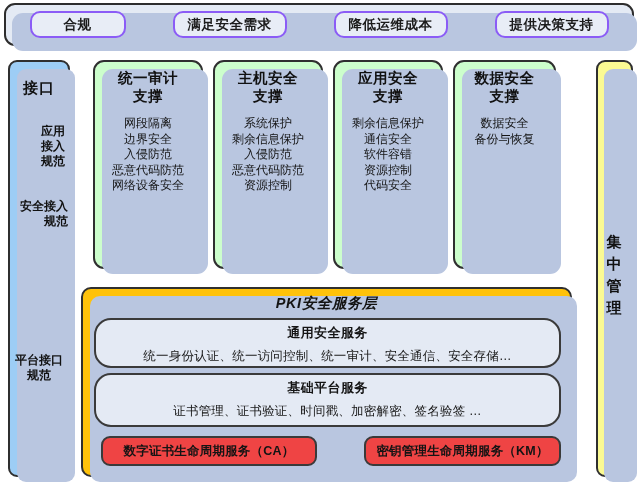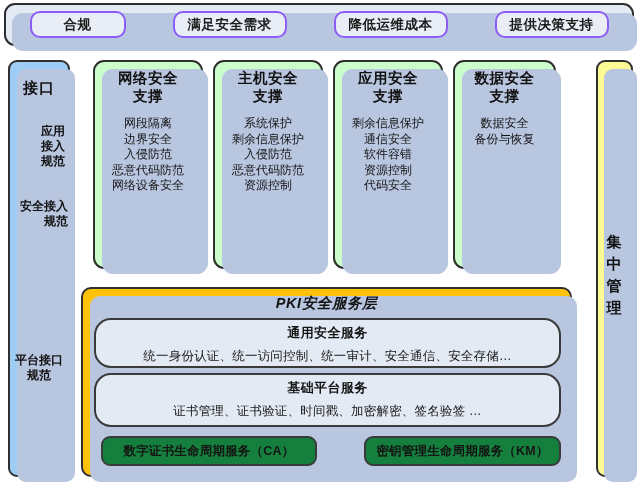--- a/index.html
+++ b/index.html
@@ -193,21 +193,21 @@
   }
   .svc-body{
     text-align:center;
     margin-top:6px;
     font-size:12.5px;color:#161616;
     font-weight:500;
     letter-spacing:.2px;
   }
   .lifecycle-chip{
     position:absolute;
-    background:#15803d;
+    background:#ef4444;
     border:2px solid #3a3a3a;
     border-radius:9px;
     height:30px;
     display:flex;align-items:center;justify-content:center;
     font-size:12.5px;font-weight:600;color:#141414;
     box-sizing:border-box;
     letter-spacing:.2px;
   }
   #chip-ca{left:18px;top:147px;width:216px;}
   #chip-km{left:281px;top:147px;width:197px;}
@@ -238,21 +238,21 @@
     </div>
 
     <div class="iface-label" id="iface-l2">
       <div>平台接口</div>
       <div>规范</div>
     </div>
   </div>
 
   <div class="pillar" id="pillar-0">
     <div class="pillar-title">
-      <div>网络安全</div>
+      <div>统一审计</div>
       <div>支撑</div>
     </div>
     <div class="pillar-items">
       <div>网段隔离</div>
       <div>边界安全</div>
       <div>入侵防范</div>
       <div>恶意代码防范</div>
       <div>网络设备安全</div>
     </div>
   </div>

